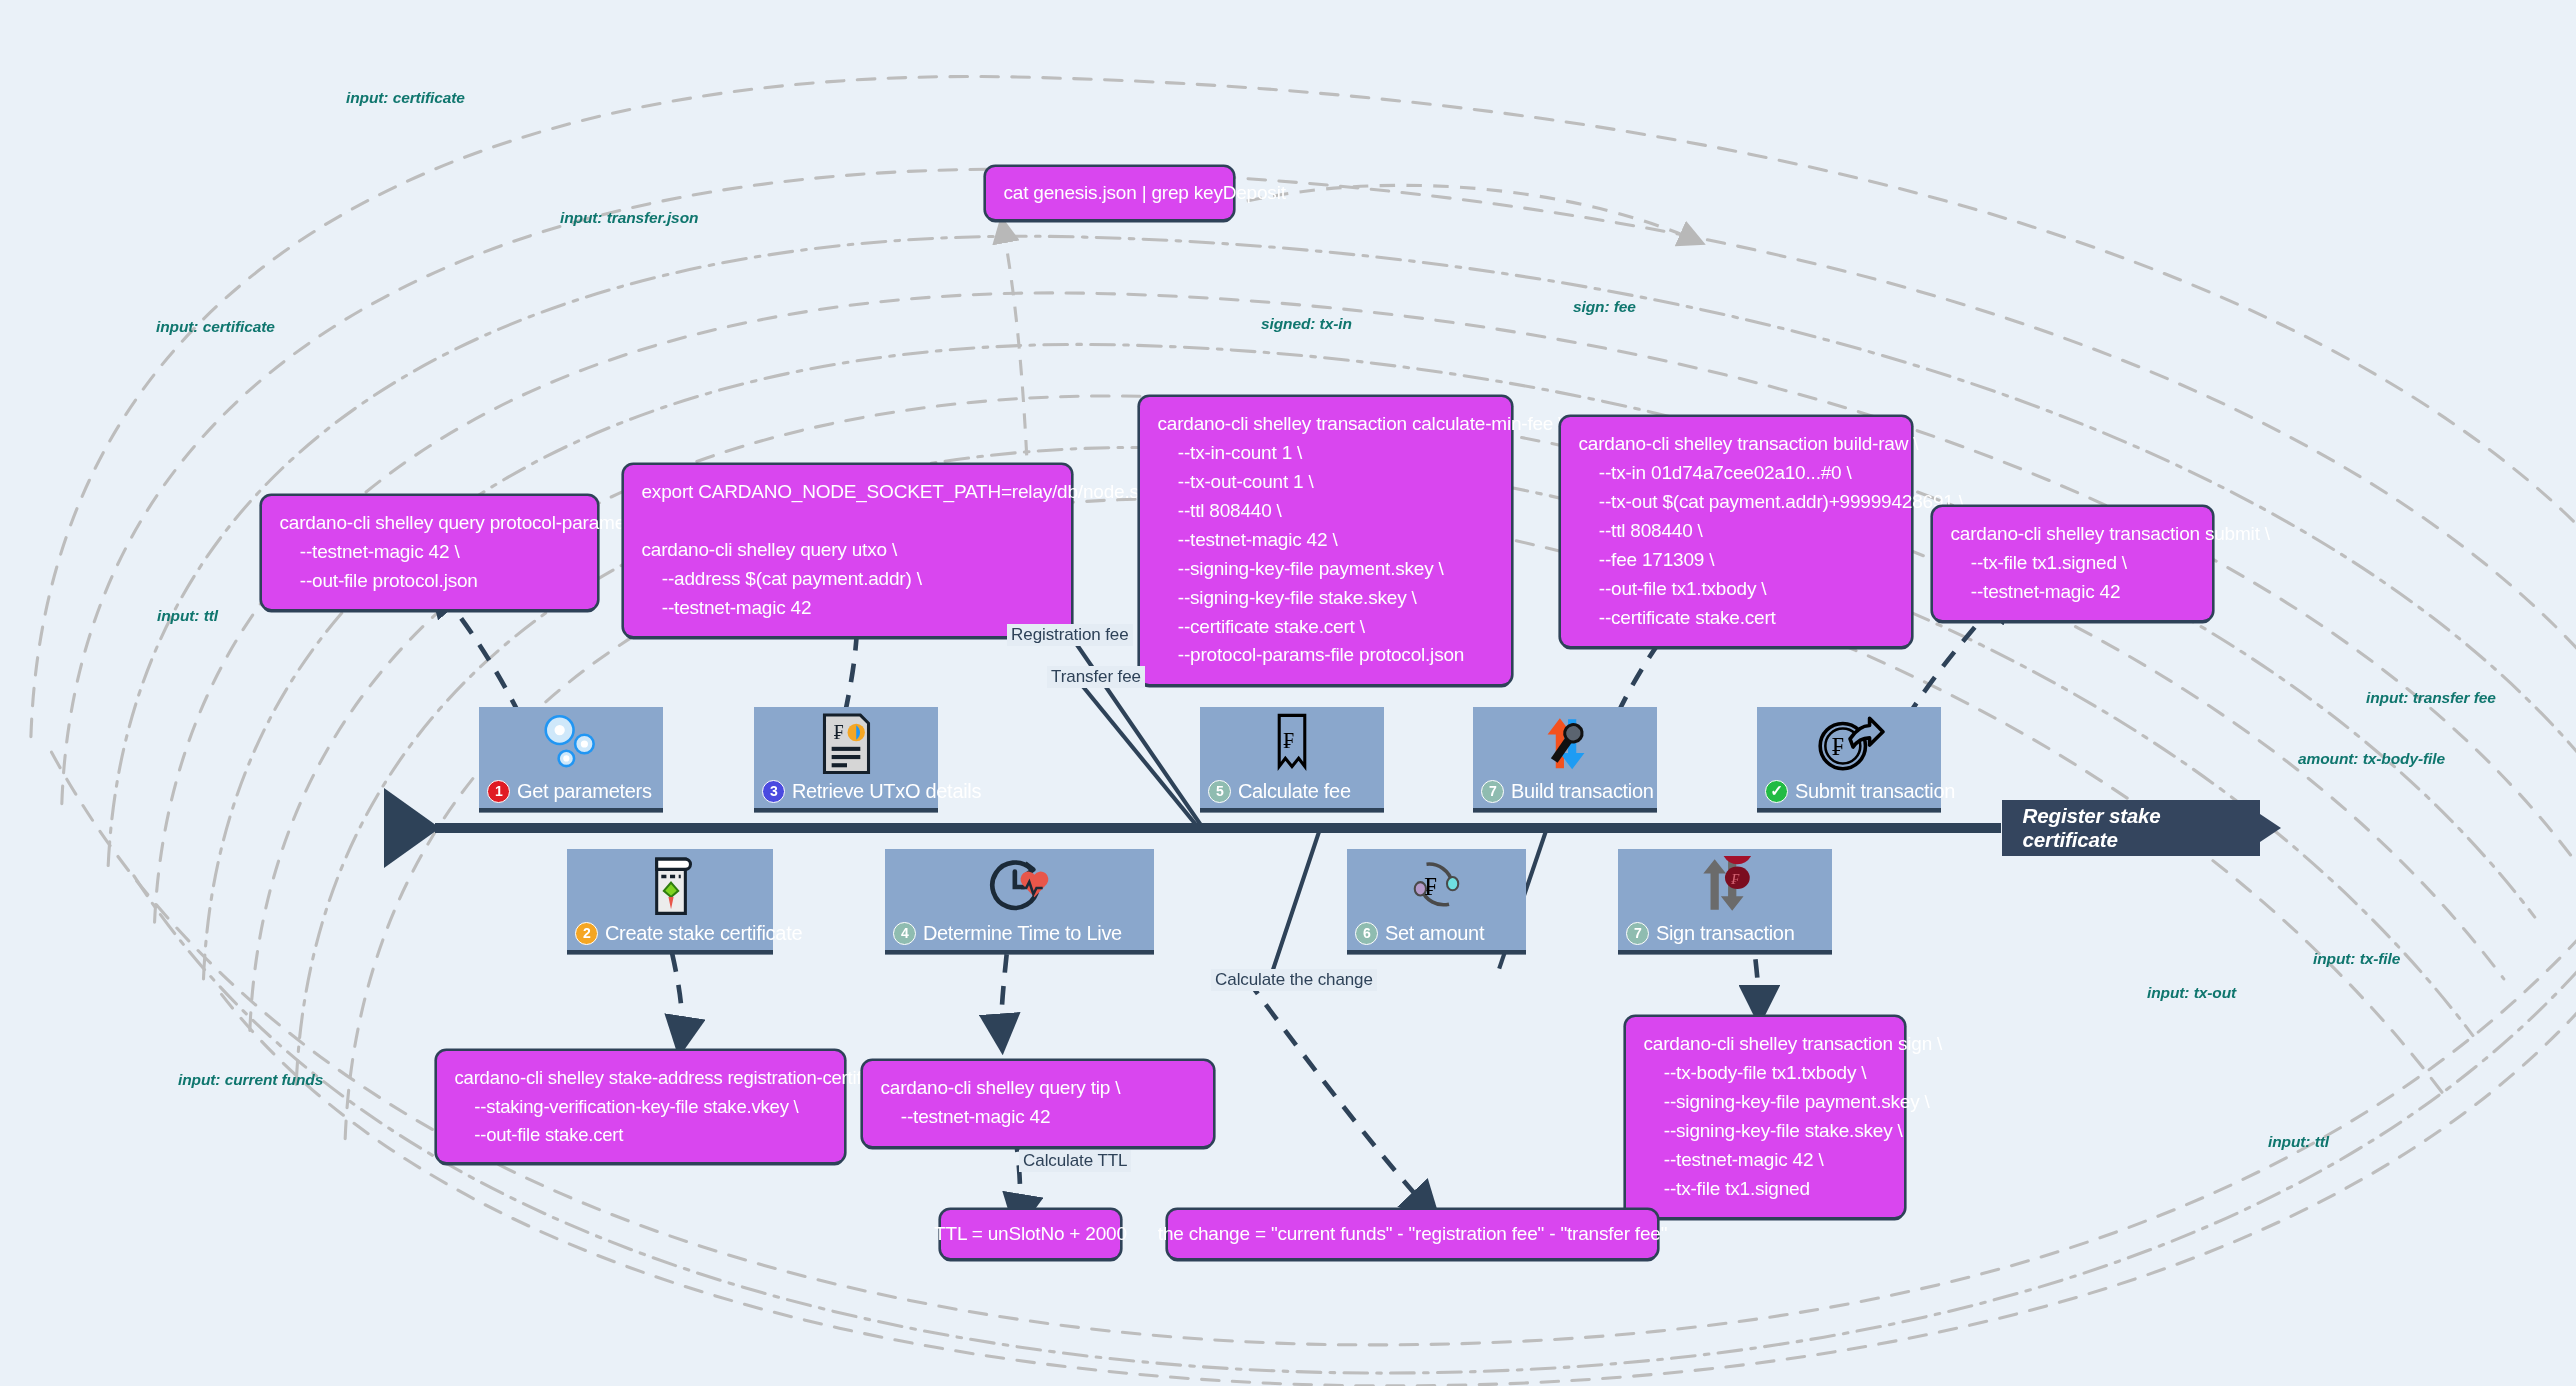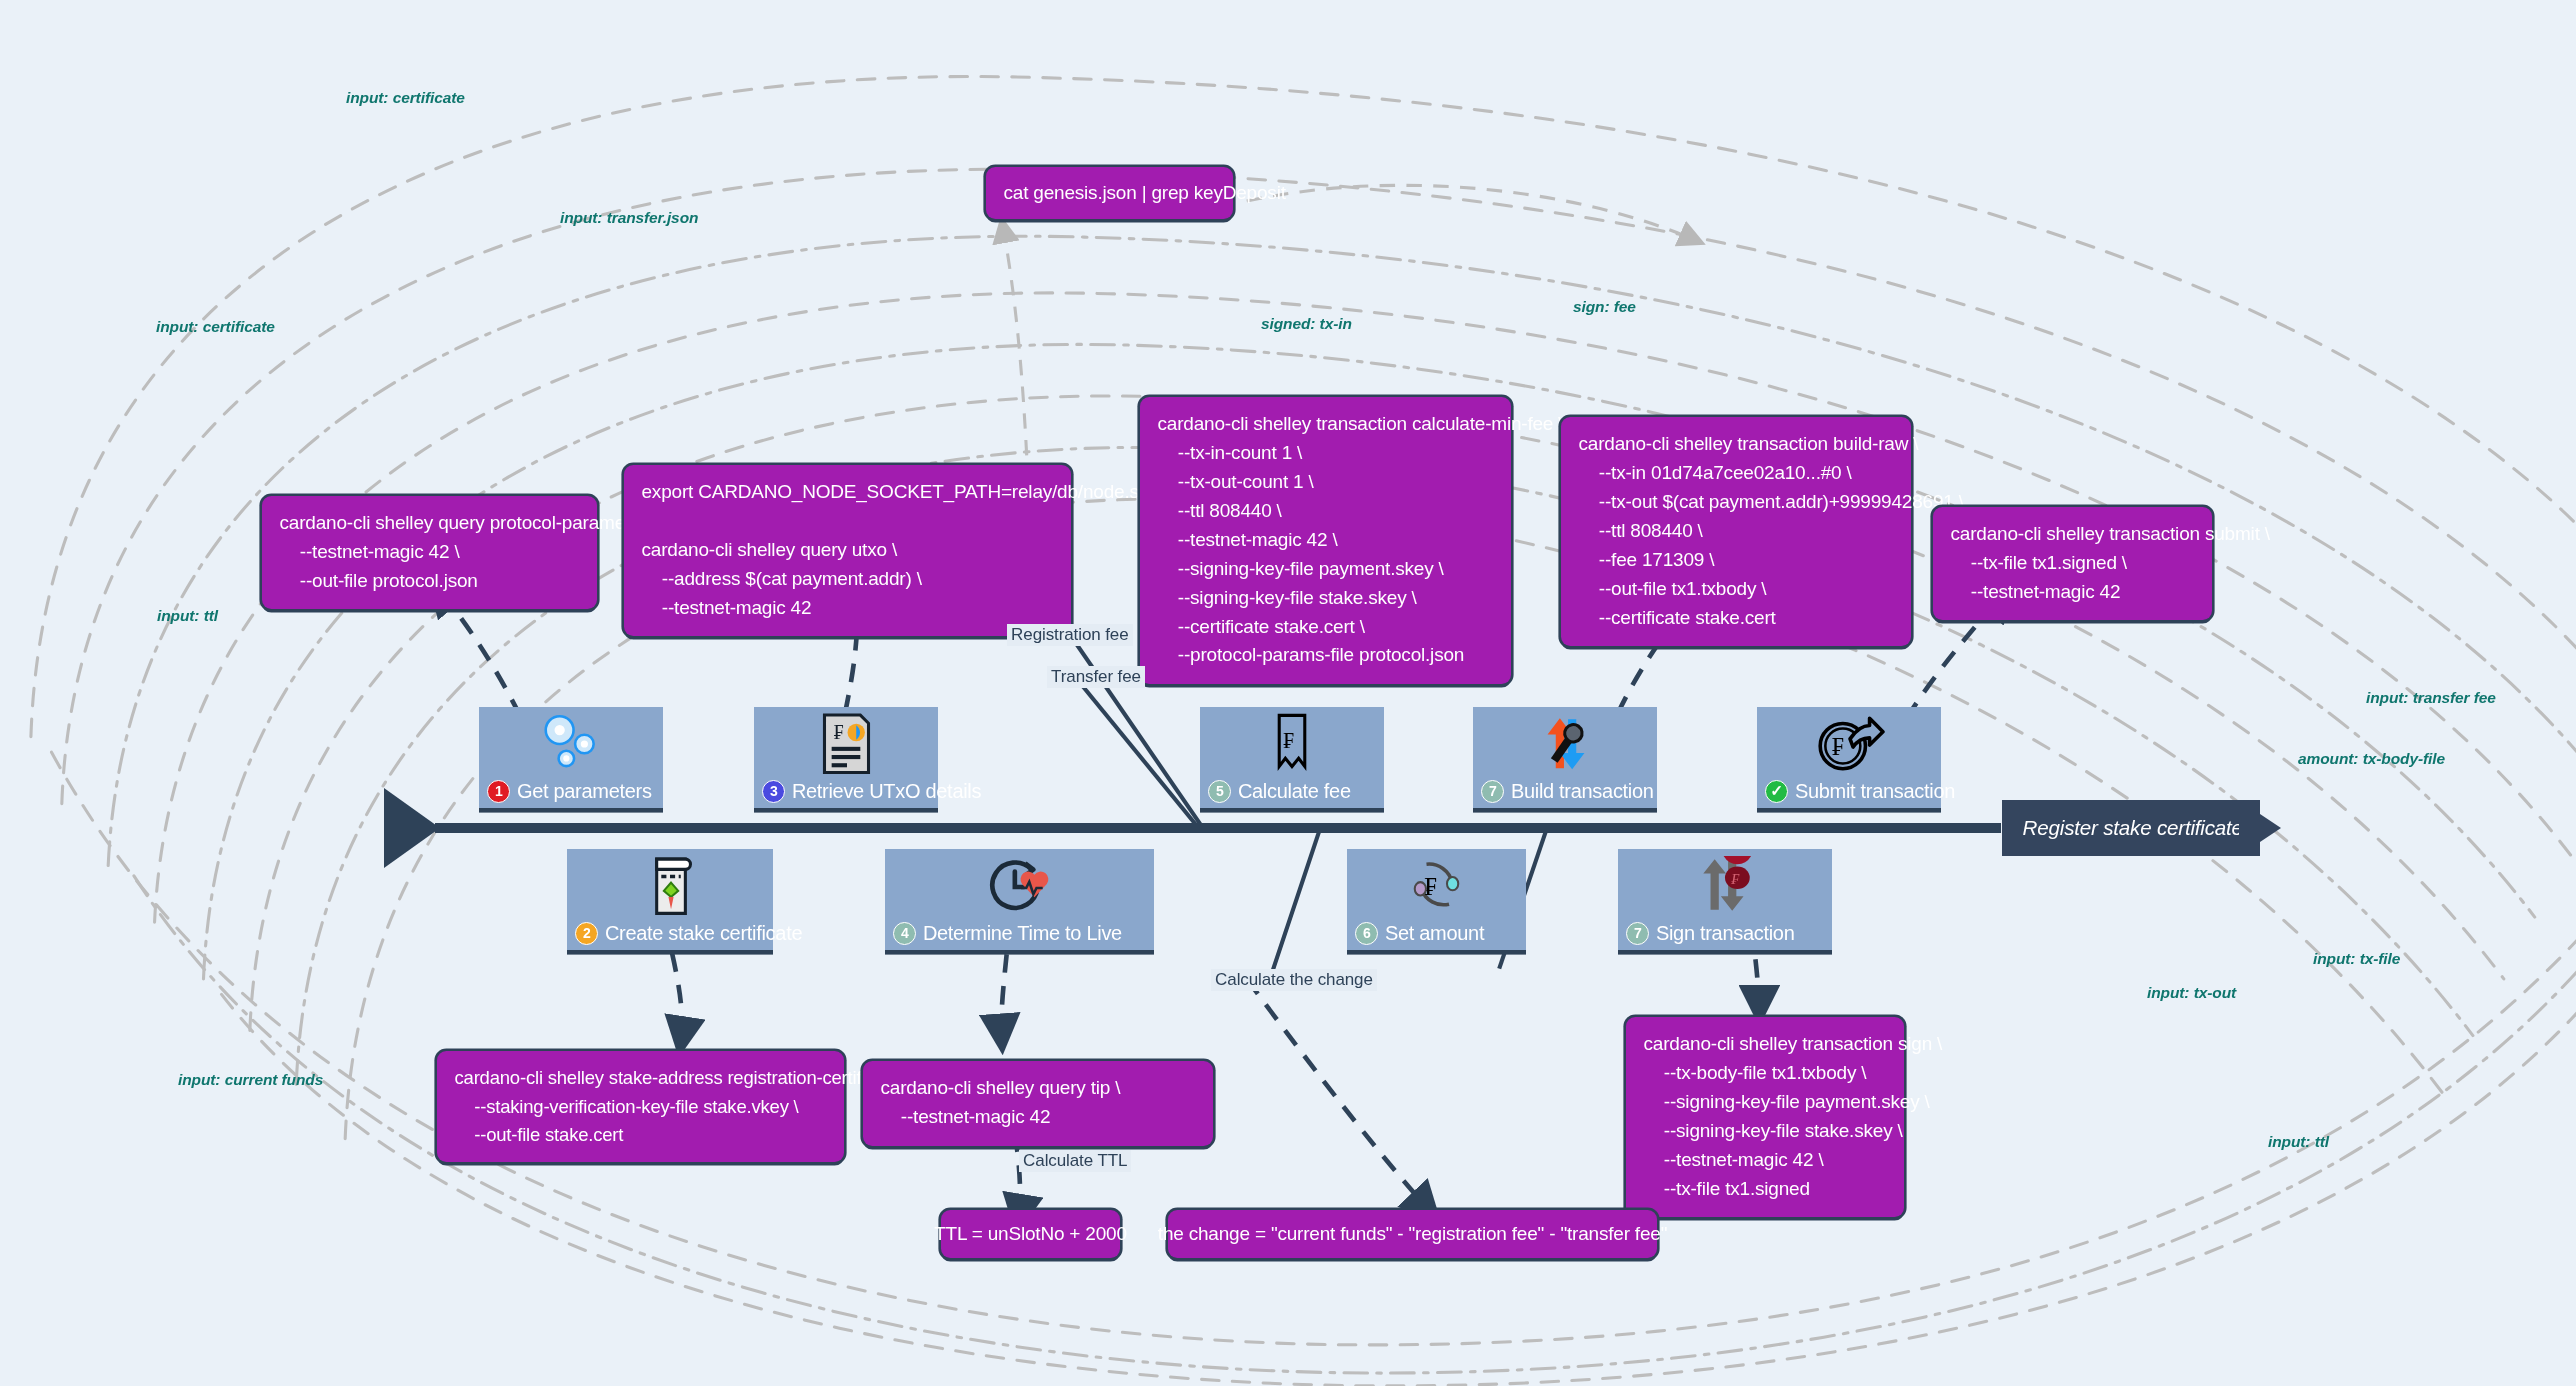--- a/index.html
+++ b/index.html
@@ -2,21 +2,21 @@
 <html style="font-size:8.2px"><head>
 <meta charset="utf-8">
 <style>
   html,body{margin:0;padding:0;background:#eaf1f8;}
   body{width:2747px;height:1387px;position:relative;overflow:hidden;
        font-family:"Liberation Sans",sans-serif;}
   #stage{position:absolute;inset:0;width:2747px;height:1387px;}
   #edges{position:absolute;left:0;top:0;width:2747px;height:1387px;pointer-events:none;}
 
   
-  .code-box{position:absolute;background:#a21caf;color:#ffffff;border-radius:9.3px;
+  .code-box{position:absolute;background:#d946ef;color:#ffffff;border-radius:9.3px;
             box-shadow:0 3.6px 0 #2e4258, 0 0 0 2.6px #2e4258;
             padding:13.4px 17.5px;white-space:pre;line-height:1.52;
             font-size:19px;letter-spacing:-0.2px;box-sizing:border-box;}
   .code-box.small{font-size:18.5px;}
 
   
   .step{position:absolute;width:184px;height:101px;background:#8aa7cc;
         box-shadow:0 4.6px 0 #2e4258;box-sizing:border-box;
         display:flex;flex-direction:column;justify-content:flex-end;}
   .step .glyph{position:absolute;left:0;right:0;top:4.1px;height:66px;
@@ -32,21 +32,21 @@
   .badge.teal{background:#8fbcb0;}
   .badge.green{background:#22bb44;border-color:#fff;font-size:15.5px;}
 
   
   .spine{position:absolute;background:#2e4258;}
   .spine-tail{position:absolute;width:0;height:0;
      border-top:40px solid transparent;border-bottom:40px solid transparent;
      border-left:56px solid #2e4258;}
   .banner{position:absolute;background:#34455e;color:#ffffff;
           font-style:italic;font-size:20.6px;display:flex;align-items:center;
-          padding-left:20.6px;letter-spacing:-0.2px;}
+          padding-left:20.6px;letter-spacing:-0.2px;font-weight:bold;}
   .banner-tip{position:absolute;width:0;height:0;
      border-top:28px solid transparent;border-bottom:28px solid transparent;
      border-left:42px solid #34455e;}
 
   
   .blue-label{position:absolute;color:#0f766e;font-size:15.5px;font-weight:bold;
               font-style:italic;white-space:nowrap;letter-spacing:-0.1px;}
   .dark-label{position:absolute;color:#2e4258;font-size:17px;white-space:nowrap;
               background:#e4ecf4;padding:1px 4.1px;letter-spacing:-0.1px;}
 </style>

